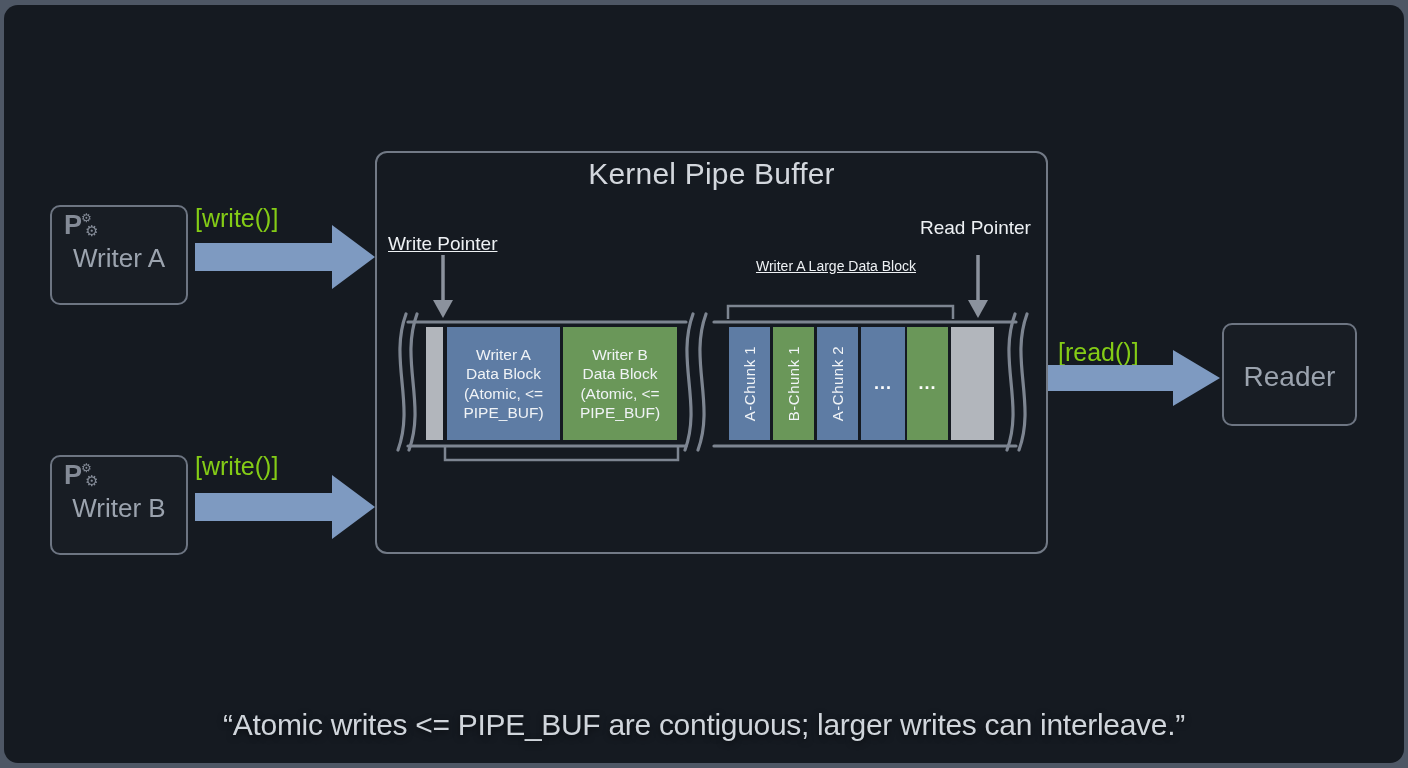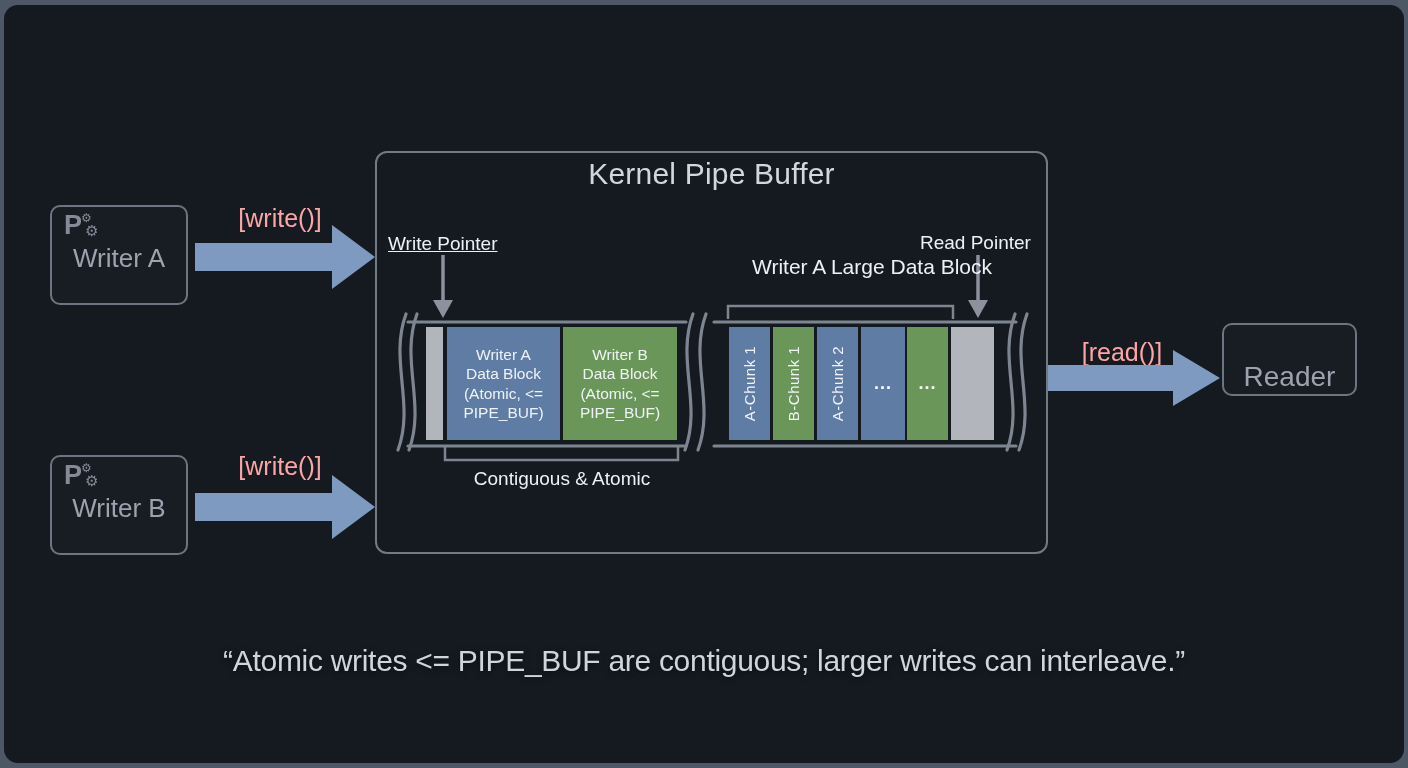--- a/index.html
+++ b/index.html
@@ -36,21 +36,21 @@
     position:absolute; left:375px; top:151px; width:673px; height:403px;
     border:2.5px solid #727a86; border-radius:12px;
     box-sizing:border-box;
   }
   .kernel-title {
     margin-top:4px; text-align:center;
     font-size:30px; color:#d3d7dd; letter-spacing:0.2px;
   }
 
   .small-label { position:absolute; font-size:19px; color:#eef1f4; white-space:nowrap; }
-  .call-label  { position:absolute; font-size:25px; color:#fca5a5; text-align:center; white-space:nowrap; }
+  .call-label  { position:absolute; font-size:25px; color:#84cc16; text-align:left; white-space:nowrap; }
 
   .note { position:absolute; text-align:center; color:#eef1f4; }
 
   
   .seg { position:absolute; top:327px; height:113px; box-sizing:border-box; }
   .seg-blue  { background:#5e7ca4; }
   .seg-green { background:#6a9759; }
   .seg-gray  { background:#b2b6bc; }
   .seg-text {
     width:100%; height:100%;
@@ -65,21 +65,21 @@
     transform:rotate(-90deg); white-space:nowrap;
     color:#f0f3f6; font-size:15px; letter-spacing:0.5px;
   }
   .dots-label {
     width:100%; height:100%;
     display:flex; align-items:center; justify-content:center;
     color:#ffffff; font-size:18px; font-weight:bold; letter-spacing:1px;
   }
 
   .caption {
-    position:absolute; left:0; right:0; top:644px;
+    position:absolute; left:0; right:0; top:708px;
     text-align:center; font-size:30px; letter-spacing:-0.3px;
     color:#d0d5db; text-shadow:0 2px 6px rgba(0,0,0,0.55);
   }
   svg { display:block; }
 </style>
 </head>
 <body>
 
 <div class="stage">
   <div class="panel"></div>
@@ -110,32 +110,32 @@
   </svg>
   <svg class="abs" style="left:195px; top:475px;" width="180" height="65">
     <polygon points="0,18 137,18 137,0 180,32 137,64 137,46 0,46" fill="#7e9ac1"></polygon>
   </svg>
 
   <div class="kernel-box">
     <div class="kernel-title">Kernel Pipe Buffer</div>
   </div>
 
   <div class="small-label" style="left:388px; top:233px;text-decoration:underline;">Write Pointer</div>
-  <div class="small-label" style="left:920px; top:232px;text-align:right;">Read Pointer</div>
+  <div class="small-label" style="left:920px; top:217px;text-align:right;">Read Pointer</div>
 
   <svg class="abs" style="left:429px; top:255px;" width="28" height="64">
     <line x1="14" y1="0" x2="14" y2="46" stroke="#8b929d" stroke-width="3.5"></line>
     <polygon points="4,45 24,45 14,63" fill="#8b929d"></polygon>
   </svg>
   <svg class="abs" style="left:964px; top:255px;" width="28" height="64">
     <line x1="14" y1="0" x2="14" y2="46" stroke="#8b929d" stroke-width="3.5"></line>
     <polygon points="4,45 24,45 14,63" fill="#8b929d"></polygon>
   </svg>
 
-  <div class="note" style="left:748px; top:256px; width:248px; font-size:21px; line-height:21px;">
+  <div class="note" style="left:712px; top:256px; width:248px; font-size:14px; line-height:21px;text-decoration:underline;">
     <div>Writer A Large Data Block</div>
   </div>
 
   <svg class="abs" style="left:726px; top:304px;" width="230" height="17">
     <path d="M2,15 L2,2 L227,2 L227,15" fill="none" stroke="#7d8591" stroke-width="2.5"></path>
   </svg>
 
   <svg class="abs" style="left:388px; top:312px;" width="650" height="148">
     <g fill="none" stroke="#7d8591" stroke-width="3.2" stroke-linecap="round">
       <path d="M20,10 H298"></path>
@@ -191,25 +191,24 @@
   </div>
   <div class="seg seg-green" style="left:907px; width:41px;">
     <div class="dots-label">...</div>
   </div>
 
   <div class="seg seg-gray" style="left:951px; width:43px;"></div>
 
   <svg class="abs" style="left:443px; top:447px;" width="238" height="15">
     <path d="M2,0 L2,13 L235,13 L235,0" fill="none" stroke="#7d8591" stroke-width="2.5"></path>
   </svg>
-  <div class="note" style="left:442px; top:468px; width:240px; font-size:19px;">Contiguous &amp; Atomic</div>
 
   <div class="call-label" style="left:1058px; width:128px; top:338px;">[read()]</div>
   <svg class="abs" style="left:1048px; top:350px;" width="172" height="56">
     <polygon points="0,15 125,15 125,0 172,28 125,56 125,41 0,41" fill="#7e9ac1"></polygon>
   </svg>
 
-  <div class="node-box" style="left:1222px; top:323px; width:135px; height:73px;">
+  <div class="node-box" style="left:1222px; top:323px; width:135px; height:103px;">
     <div class="node-label" style="top:36px; font-size:28px;">Reader</div>
   </div>
 
   <div class="caption">“Atomic writes &lt;= PIPE_BUF are contiguous; larger writes can interleave.”</div>
 </div>
 
 </body></html>

